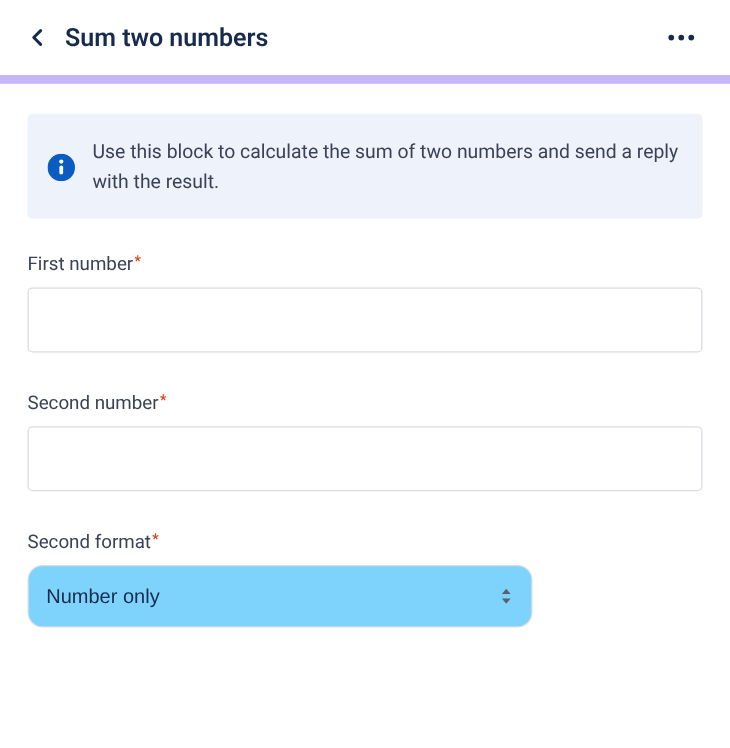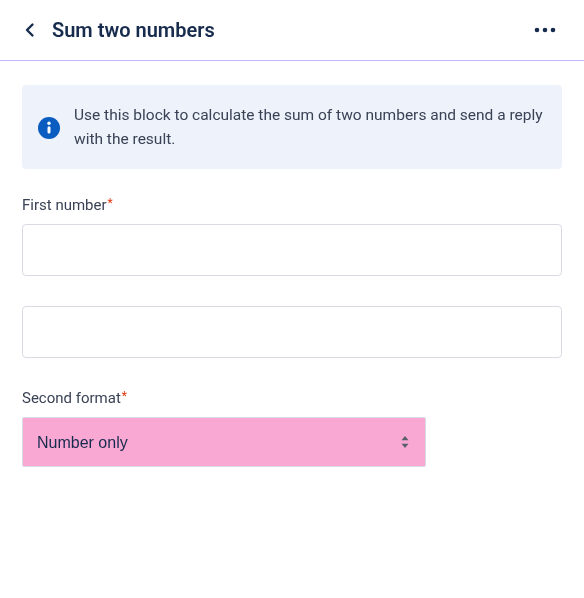--- a/index.html
+++ b/index.html
@@ -12,21 +12,21 @@
       background: #ffffff;
       width: 584px;
       height: 598px;
       overflow: hidden;
     }
     .header {
       display: flex;
       align-items: center;
       justify-content: space-between;
       padding: 18px 22px 18px 22px;
-      border-bottom: 1px solid #c4b5fd;
+      border-bottom: 7px solid #c4b5fd;
     }
     .header-left {
       display: flex;
       align-items: center;
       gap: 14px;
     }
     .back-icon {
       display: flex;
       align-items: center;
       cursor: pointer;
@@ -92,25 +92,25 @@
       outline: none;
     }
     .select-wrap {
       position: relative;
       width: 404px;
     }
     .select-input {
       width: 100%;
       height: 50px;
       border: 1px solid #d8dbe3;
-      border-radius: 2px;
+      border-radius: 12px;
       padding: 0 40px 0 14px;
       font-size: 16px;
       color: #172b4d;
-      background: #f9a8d4;
+      background: #7dd3fc;
       appearance: none;
       -webkit-appearance: none;
       -moz-appearance: none;
       outline: none;
       cursor: pointer;
     }
     .select-caret {
       position: absolute;
       right: 16px;
       top: 50%;
@@ -157,20 +157,23 @@
   </div>
 
   <div class="field">
     <label class="field-label">
       <span>First number</span><span class="req">*</span>
     </label>
     <input type="text" class="text-input" value="" style="">
   </div>
 
   <div class="field">
+    <label class="field-label">
+      <span>Second number</span><span class="req">*</span>
+    </label>
     <input type="text" class="text-input" value="" style="">
   </div>
 
   <div class="field">
     <label class="field-label">
       <span>Second format</span><span class="req">*</span>
     </label>
     <div class="select-wrap">
       <select class="select-input">
         <option>Number only</option>

